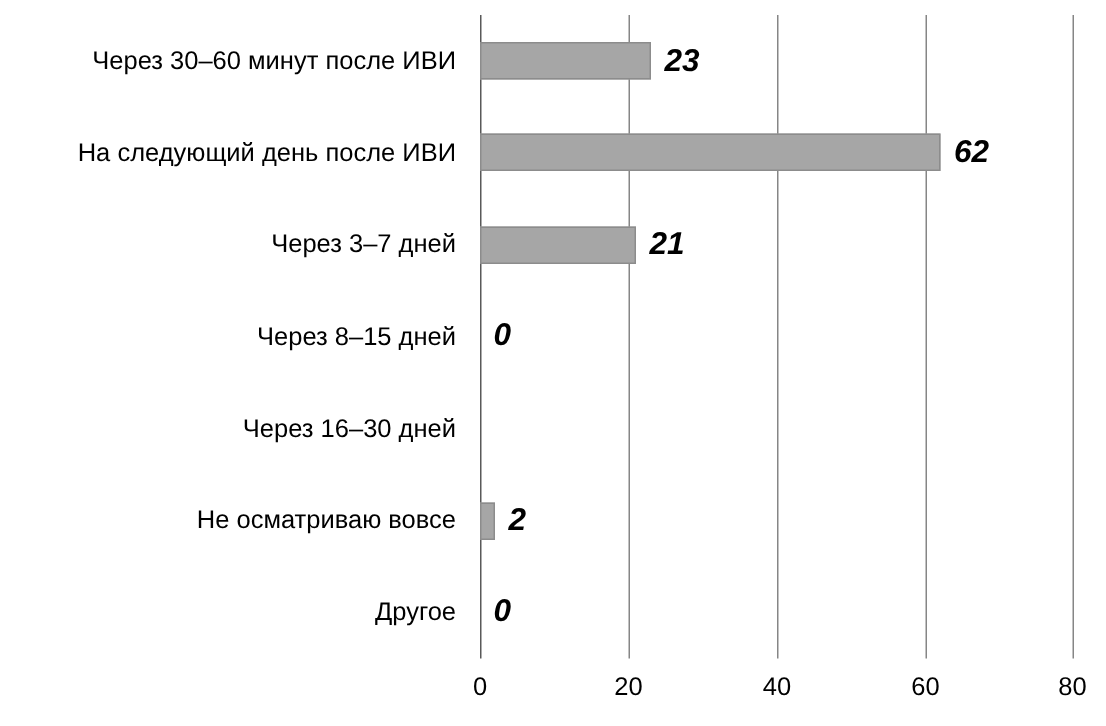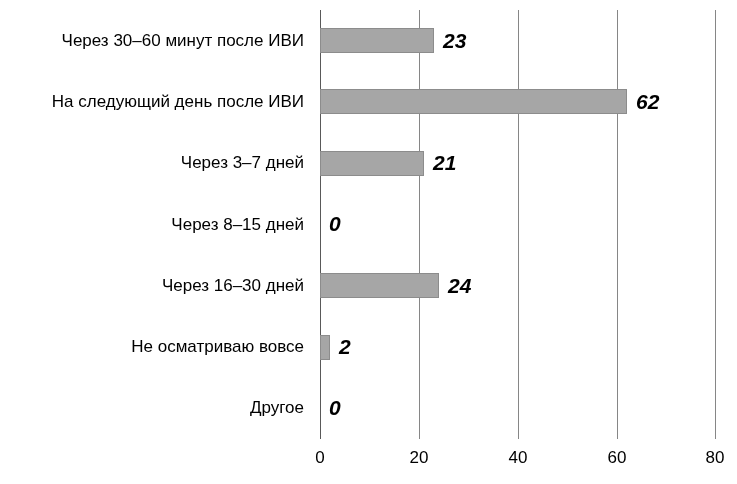--- a/index.html
+++ b/index.html
@@ -125,24 +125,20 @@
     <div class="bar-row" style="top:140.6px; height:25px;">
       <div class="bar" style="width:104px;"></div>
       <div class="bar-value" style="left:113px;">21</div>
     </div>
 
     <div class="bar-row" style="top:201.9px; height:25px;">
       <div class="bar" style="width:0px; border:0;"></div>
       <div class="bar-value" style="left:9px;">0</div>
     </div>
 
-    <div class="bar-row" style="top:263.2px; height:25px;">
-      <div class="bar" style="width:118.8px;"></div>
-      <div class="bar-value" style="left:128px;">24</div>
-    </div>
 
     <div class="bar-row" style="top:324.5px; height:25px;">
       <div class="bar" style="width:9.9px;"></div>
       <div class="bar-value" style="left:19px;">2</div>
     </div>
 
     <div class="bar-row" style="top:385.8px; height:25px;">
       <div class="bar" style="width:0px; border:0;"></div>
       <div class="bar-value" style="left:9px;">0</div>
     </div>

